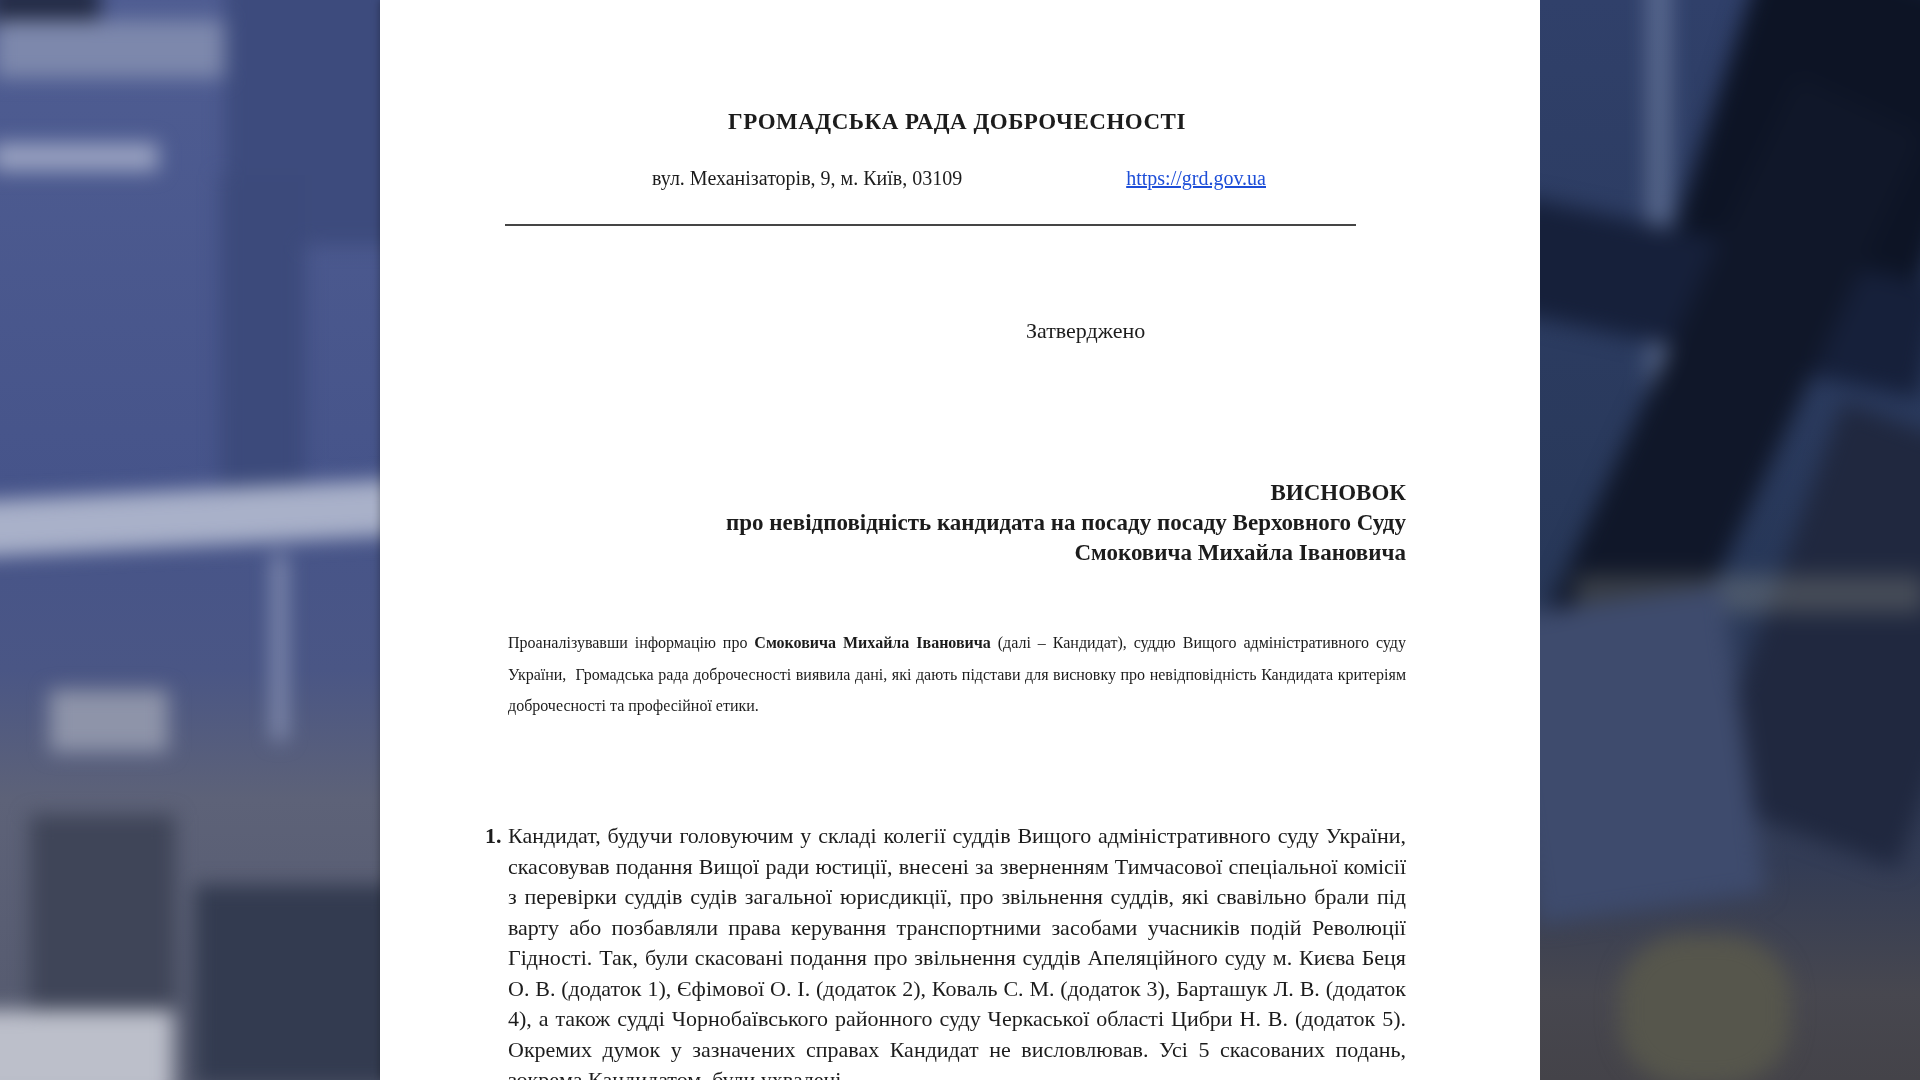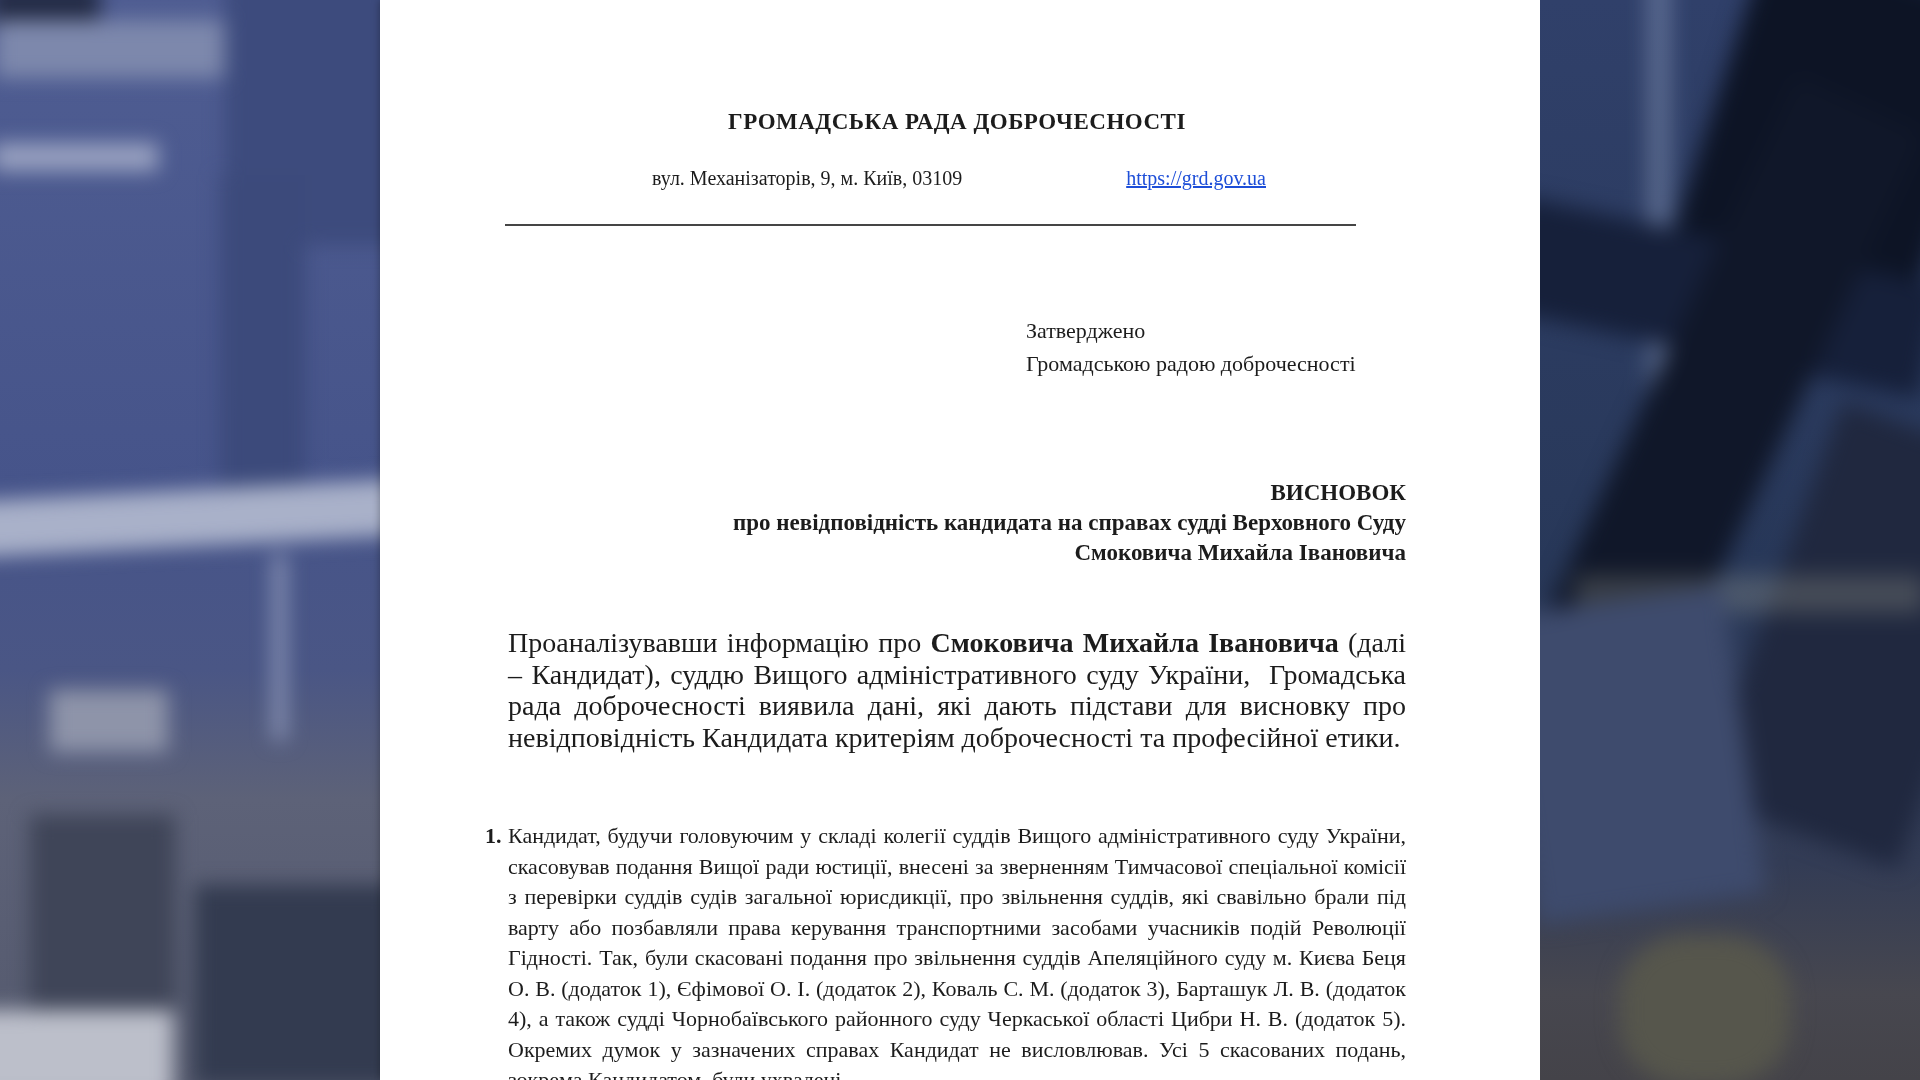--- a/index.html
+++ b/index.html
@@ -39,25 +39,25 @@
   
   .page{position:absolute;left:380px;top:0;width:1160px;height:1080px;background:#ffffff;
     box-shadow:0 0 8px rgba(0,0,0,.35);color:#1c1c1c;}
   .org-title{position:absolute;left:128px;top:108px;width:898px;text-align:center;
     font-size:23px;line-height:28px;font-weight:bold;letter-spacing:.5px;}
   .addr-row{position:absolute;left:128px;top:166px;width:898px;display:flex;
     justify-content:space-between;padding-left:144px;padding-right:140px;box-sizing:border-box;
     font-size:20px;line-height:24px;}
   .site{color:#1d4ed8;text-decoration:underline;cursor:pointer;}
   .rule{position:absolute;left:125px;top:224px;width:851px;height:2px;background:#454545;}
-  .approval{position:absolute;left:646px;top:315px;font-size:22px;line-height:32.5px;}
+  .approval{position:absolute;left:646px;top:315px;font-size:22px;line-height:32.5px;text-align:right;}
   .doc-title{position:absolute;left:128px;top:478px;width:898px;text-align:right;
     font-size:23px;line-height:30px;font-weight:bold;}
   .intro{position:absolute;left:128px;top:627px;width:898px;margin:0;
-    font-size:28px;line-height:31.5px;text-align:justify;white-space:pre-wrap;}
+    font-size:16px;line-height:31.5px;text-align:justify;white-space:pre-wrap;}
   .item1{position:absolute;left:105px;top:821px;width:921px;display:flex;}
   .item1 .num{flex:0 0 23px;font-size:22px;line-height:30.5px;font-weight:bold;}
   .item1 .itxt{flex:1 1 auto;font-size:22px;line-height:30.5px;text-align:justify;white-space:pre-wrap;}
 </style>
 </head>
 <body>
 
 <div class="stage">
 
   <div class="bg-left">
@@ -82,26 +82,25 @@
 
     <div class="addr-row">
       <span>вул. Механізаторів, 9, м. Київ, 03109</span>
       <a class="site" href="#">https://grd.gov.ua</a>
     </div>
 
     <div class="rule"></div>
 
     <div class="approval">
       <div>Затверджено</div>
-      <div>Громадською радою доброчесності</div>
     </div>
 
     <div class="doc-title">
       <div>ВИСНОВОК</div>
-      <div>про невідповідність кандидата на справах судді Верховного Суду</div>
+      <div>про невідповідність кандидата на посаду посаду Верховного Суду</div>
       <div>Смоковича Михайла Івановича</div>
     </div>
 
     <p class="intro"><span>Проаналізувавши інформацію про </span><b>Смоковича Михайла Івановича</b><span> (далі – Кандидат), суддю Вищого адміністративного суду України,  Громадська рада доброчесності виявила дані, які дають підстави для висновку про невідповідність Кандидата критеріям доброчесності та професійної етики.</span></p>
 
     <div class="item1">
       <span class="num">1.</span>
       <div class="itxt">Кандидат, будучи головуючим у складі колегії суддів Вищого адміністративного суду України, скасовував подання Вищої ради юстиції, внесені за зверненням Тимчасової спеціальної комісії з перевірки суддів судів загальної юрисдикції, про звільнення суддів, які свавільно брали під варту або позбавляли права керування транспортними засобами учасників подій Революції Гідності. Так, були скасовані подання про звільнення суддів Апеляційного суду м. Києва Беця О. В. (додаток 1), Єфімової О. І. (додаток 2), Коваль С. М. (додаток 3), Барташук Л. В. (додаток 4), а також судді Чорнобаївського районного суду Черкаської області Цибри Н. В. (додаток 5). Окремих думок у зазначених справах Кандидат не висловлював. Усі 5 скасованих подань, зокрема Кандидатом, були ухвалені</div>
     </div>
 

